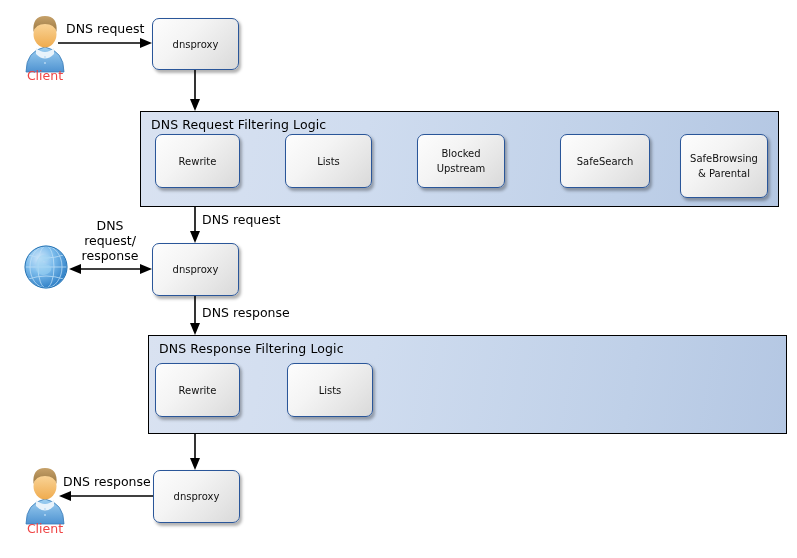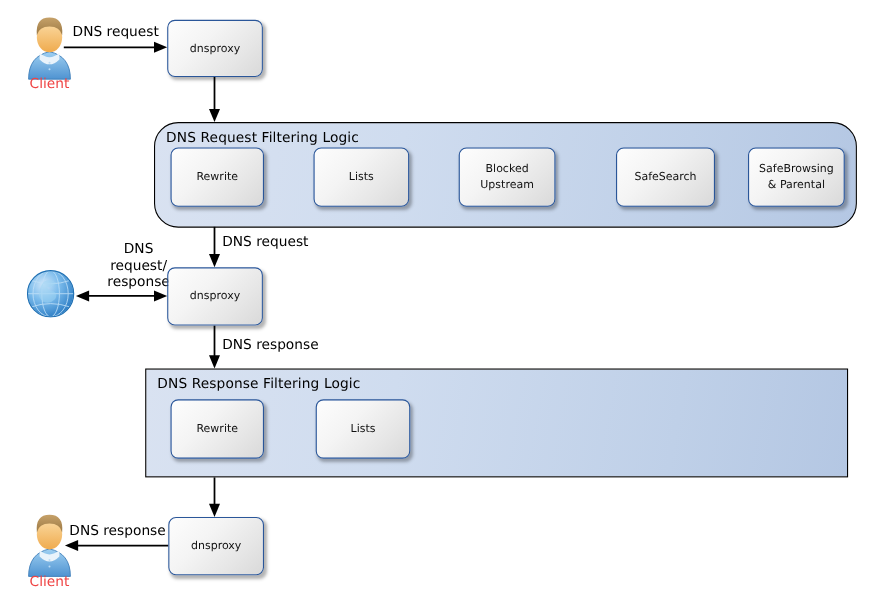--- a/index.html
+++ b/index.html
@@ -189,63 +189,63 @@
 
   <div class="actor-label" style="left:15px;top:68px;width:60px;">Client</div>
 
 
   <div class="actor-label" style="left:15px;top:521px;width:60px;">Client</div>
 
   <div class="elabel left" style="left:66px;top:21px;">DNS request</div>
 
   <div class="elabel left" style="left:202px;top:212px;">DNS request</div>
 
-  <div class="elabel" style="left:88px;top:218px;width:76px;">DNS
+  <div class="elabel" style="left:72px;top:218px;width:76px;">DNS
 request/
 response</div>
 
   <div class="elabel left" style="left:202px;top:305px;">DNS response</div>
 
   <div class="elabel left" style="left:63px;top:474px;">DNS response</div>
 
   <div class="node" style="left:152px;top:18px;width:87px;height:52px;">
     <span>dnsproxy</span>
   </div>
 
   <div class="node" style="left:152px;top:243px;width:87px;height:53px;">
     <span>dnsproxy</span>
   </div>
 
   <div class="node" style="left:153px;top:470px;width:87px;height:53px;">
     <span>dnsproxy</span>
   </div>
 
-  <div class="group" style="left:140px;top:111px;width:639px;height:96px;border-radius:22px;">
+  <div class="group" style="left:140px;top:111px;width:639px;height:96px;">
     <div class="group-title">DNS Request Filtering Logic</div>
   </div>
 
   <div class="node" style="left:155px;top:134px;width:85px;height:54px;">
     <span>Rewrite</span>
   </div>
   <div class="node" style="left:285px;top:134px;width:87px;height:54px;">
     <span>Lists</span>
   </div>
   <div class="node" style="left:417px;top:134px;width:88px;height:54px;white-space:pre-line;">
     <span>Blocked
 Upstream</span>
   </div>
   <div class="node" style="left:524px;top:134px;width:90px;height:54px;margin-left:36px;">
     <span>SafeSearch</span>
   </div>
-  <div class="node" style="left:680px;top:134px;width:88px;height:54px;white-space:pre-line;align-items:center;">
+  <div class="node" style="left:680px;top:134px;width:88px;height:64px;white-space:pre-line;align-items:center;">
     <span>SafeBrowsing
 &amp; Parental</span>
   </div>
 
-  <div class="group" style="left:132px;top:335px;width:639px;height:99px;">
+  <div class="group" style="left:148px;top:335px;width:639px;height:99px;">
     <div class="group-title">DNS Response Filtering Logic</div>
   </div>
 
   <div class="node" style="left:155px;top:363px;width:85px;height:54px;">
     <span>Rewrite</span>
   </div>
   <div class="node" style="left:287px;top:363px;width:86px;height:54px;">
     <span>Lists</span>
   </div>
 

